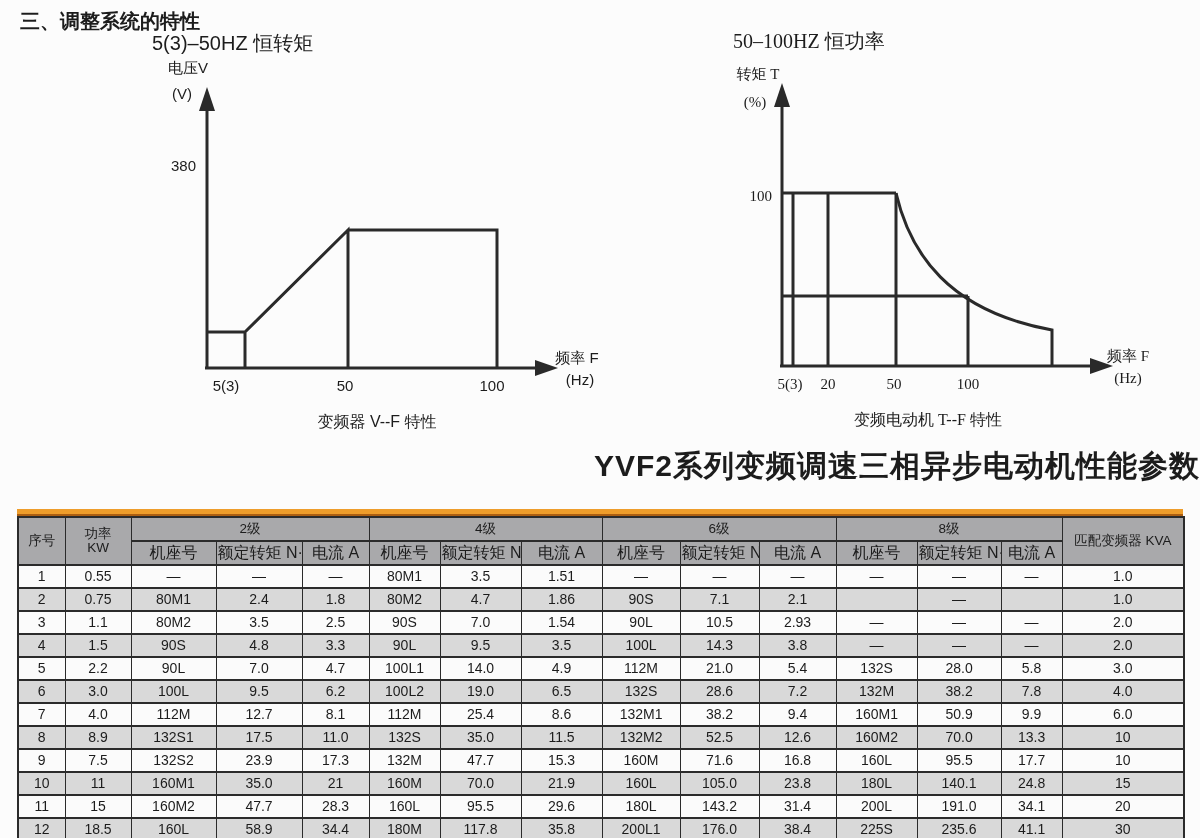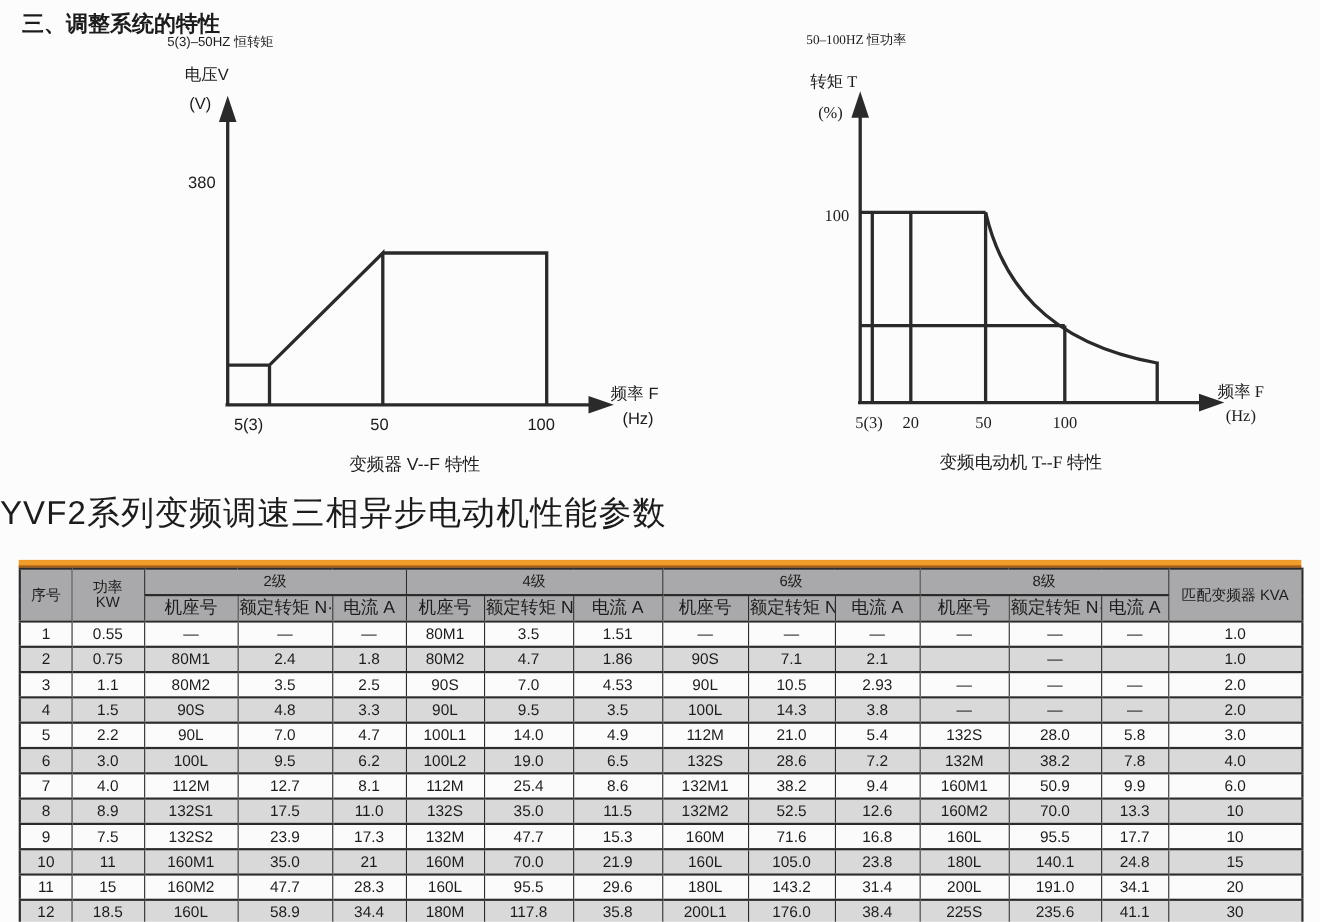--- a/index.html
+++ b/index.html
@@ -12,32 +12,32 @@
   .page { position:relative; width:1200px; height:838px; overflow:hidden; }
 
   .heading {
     position:absolute; left:20px; top:8px;
     font-size:20px; font-weight:bold;
   }
 
   .chart { position:absolute; width:500px; height:440px; }
   .chart-left  { left:140px; top:30px; }
   .chart-right { left:700px; top:28px;font-family:Liberation Serif, serif; }
-  .chart-title { position:absolute; top:0; font-size:12px; color:#1c1c1c; }
+  .chart-title { position:absolute; top:0; font-size:20px; color:#1c1c1c; }
   .chart-left  .chart-title { left:12px; }
   .chart-right .chart-title { left:33px; }
   .chart svg { position:absolute; left:0; top:25px; }
   .chart svg text { font-size:15px; fill:#1c1c1c; }
   .chart svg .cap { font-size:16px; }
   .axis, .plot { stroke:#2a2a2a; stroke-width:3; fill:none; }
   .arrow { fill:#2a2a2a; stroke:none; }
 
   .table-title {
     position:absolute; top:446px; left:0; width:1200px;
-    text-align:left; font-size:30px; font-weight:400; letter-spacing:1px;
+    text-align:right; font-size:30px; font-weight:700; letter-spacing:1px;
   }
 
   .tbl-wrap { position:absolute; left:17px; top:509px; width:1166px; }
   .orange-bar { height:5px; background:#EE9D2B; border-bottom:2px solid #AC5F12; }
   table {
     width:1166px; border-collapse:collapse; table-layout:fixed;
     font-size:14px; border:2px solid #2b2b2b;
   }
   th, td {
     border-left:1px solid #2b2b2b; border-right:1px solid #2b2b2b;
@@ -187,21 +187,21 @@
             <td>1.0</td>
           </tr>
           <tr>
             <td>3</td>
             <td>1.1</td>
             <td>80M2</td>
             <td>3.5</td>
             <td>2.5</td>
             <td>90S</td>
             <td>7.0</td>
-            <td>4.53</td>
+            <td>1.54</td>
             <td>90L</td>
             <td>10.5</td>
             <td>2.93</td>
             <td>—</td>
             <td>—</td>
             <td>—</td>
             <td>2.0</td>
           </tr>
           <tr>
             <td>4</td>

